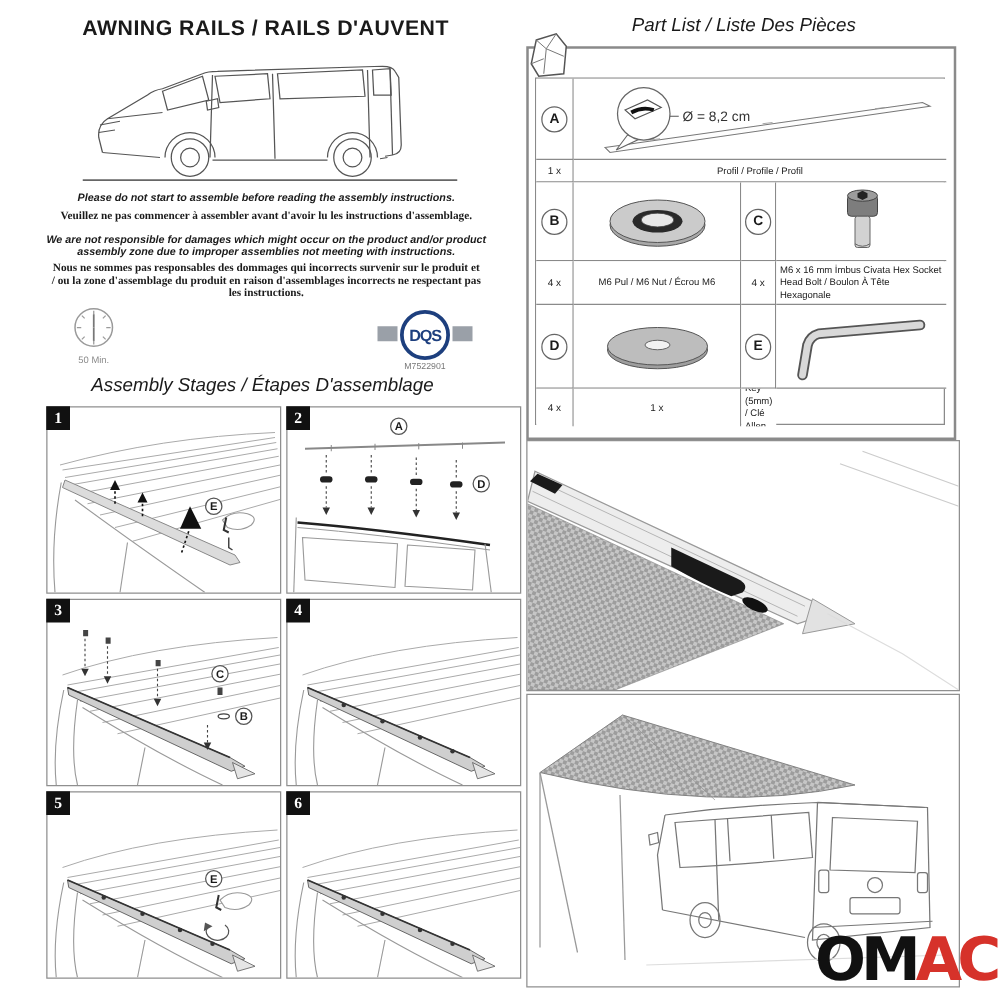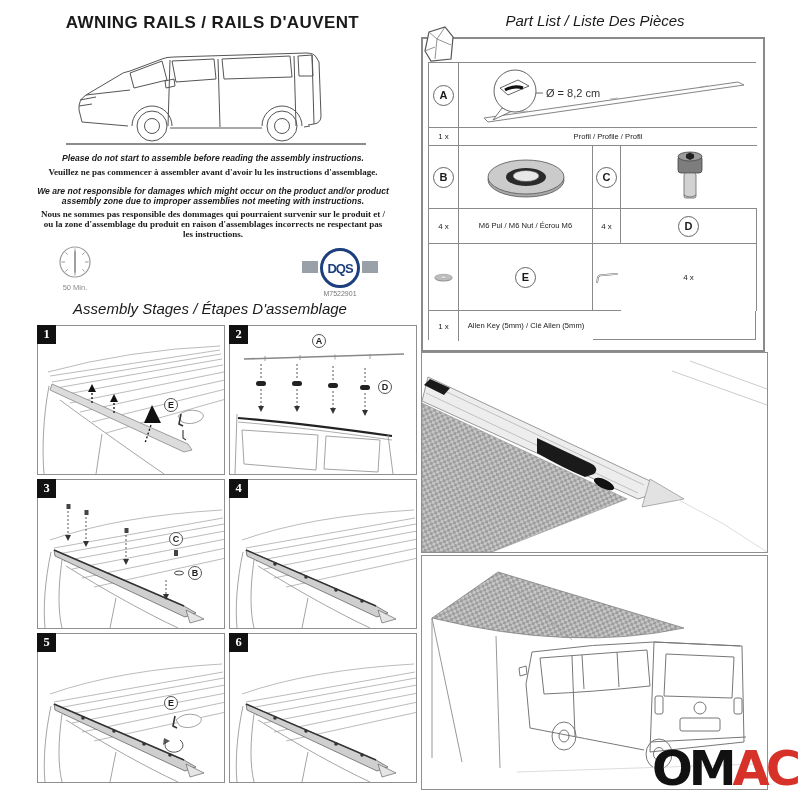--- a/index.html
+++ b/index.html
@@ -60,21 +60,21 @@
         <circle cx="86" cy="88" r="7.5"></circle>
       <circle cx="216" cy="88" r="15"></circle>
         <circle cx="216" cy="88" r="7.5"></circle>
     </g>
     <line x1="0" y1="106" x2="300" y2="106" stroke="#666" stroke-width="1.4"></line>
   </svg>
 
   <div class="abs ctr warn-en" style="left:24px;top:153px;width:378px">Please do not start to assemble before reading the assembly instructions.</div>
   <div class="abs ctr warn-fr" style="left:24px;top:168px;width:378px">Veuillez ne pas commencer à assembler avant d'avoir lu les instructions d'assemblage.</div>
   <div class="abs ctr warn-en" style="left:34px;top:186px;width:358px">We are not responsible for damages which might occur on the product and/or product assembly zone due to improper assemblies not meeting with instructions.</div>
-  <div class="abs ctr warn-fr" style="left:40px;top:210px;width:346px">Nous ne sommes pas responsible des dommages qui pourraient survenir sur le produit et / ou la zone d'assemblage du produit en raison d'assemblages incorrects ne respectant pas les instructions.</div>
+  <div class="abs ctr warn-fr" style="left:40px;top:210px;width:346px">Nous ne sommes pas responsables des dommages qui incorrects survenir sur le produit et / ou la zone d'assemblage du produit en raison d'assemblages incorrects ne respectant pas les instructions.</div>
 
   <svg class="abs" style="left:56px;top:244px" width="38" height="38" viewBox="0 0 38 38">
     <circle cx="19" cy="18" r="15" fill="none" stroke="#9a9a9a" stroke-width="1.2"></circle>
     <g stroke="#9a9a9a" stroke-width="1">
       <line x1="19" y1="4.5" x2="19" y2="8"></line>
         <line x1="19" y1="28" x2="19" y2="31.5"></line>
       <line x1="5.5" y1="18" x2="9" y2="18"></line>
         <line x1="29" y1="18" x2="32.5" y2="18"></line>
       <line x1="9.5" y1="8.5" x2="11.7" y2="10.7"></line>
         <line x1="28.5" y1="8.5" x2="26.3" y2="10.7"></line>
@@ -369,20 +369,21 @@
         <ellipse cx="68" cy="9.5" rx="12" ry="4.5" fill="#9c9c9c" stroke="#444" stroke-width="0.8"></ellipse>
         <polygon points="68,5.5 72,7.5 72,11 68,13 64,11 64,7.5" fill="#222"></polygon>
         <rect x="62" y="26" width="12" height="25" rx="2" fill="#d2d2d2" stroke="#666" stroke-width="0.8"></rect>
         <path d="M62,48 q6,4 12,0" fill="none" stroke="#666" stroke-width="0.8"></path>
       </svg>
     </div>
 
     <div class="cell qty">4 x</div>
     <div class="cell pname">M6 Pul / M6 Nut / Écrou M6</div>
     <div class="cell qty">4 x</div>
+    <div class="cell lc pname">M6 x 16 mm İmbus Civata Hex Socket Head Bolt / Boulon À Tête Hexagonale</div>
 
     <div class="cell">
         <div class="pletter">D</div>
       </div>
     <div class="cell">
       <svg width="132" height="65" viewBox="0 0 132 65">
         <ellipse cx="66" cy="35" rx="40" ry="15" fill="#9e9e9e" stroke="#555" stroke-width="0.8"></ellipse>
         <ellipse cx="66" cy="32" rx="40" ry="15" fill="#bdbdbd" stroke="#555" stroke-width="0.8"></ellipse>
         <ellipse cx="66" cy="31" rx="10" ry="3.8" fill="#f2f2f2" stroke="#555" stroke-width="0.7"></ellipse>
       </svg>

